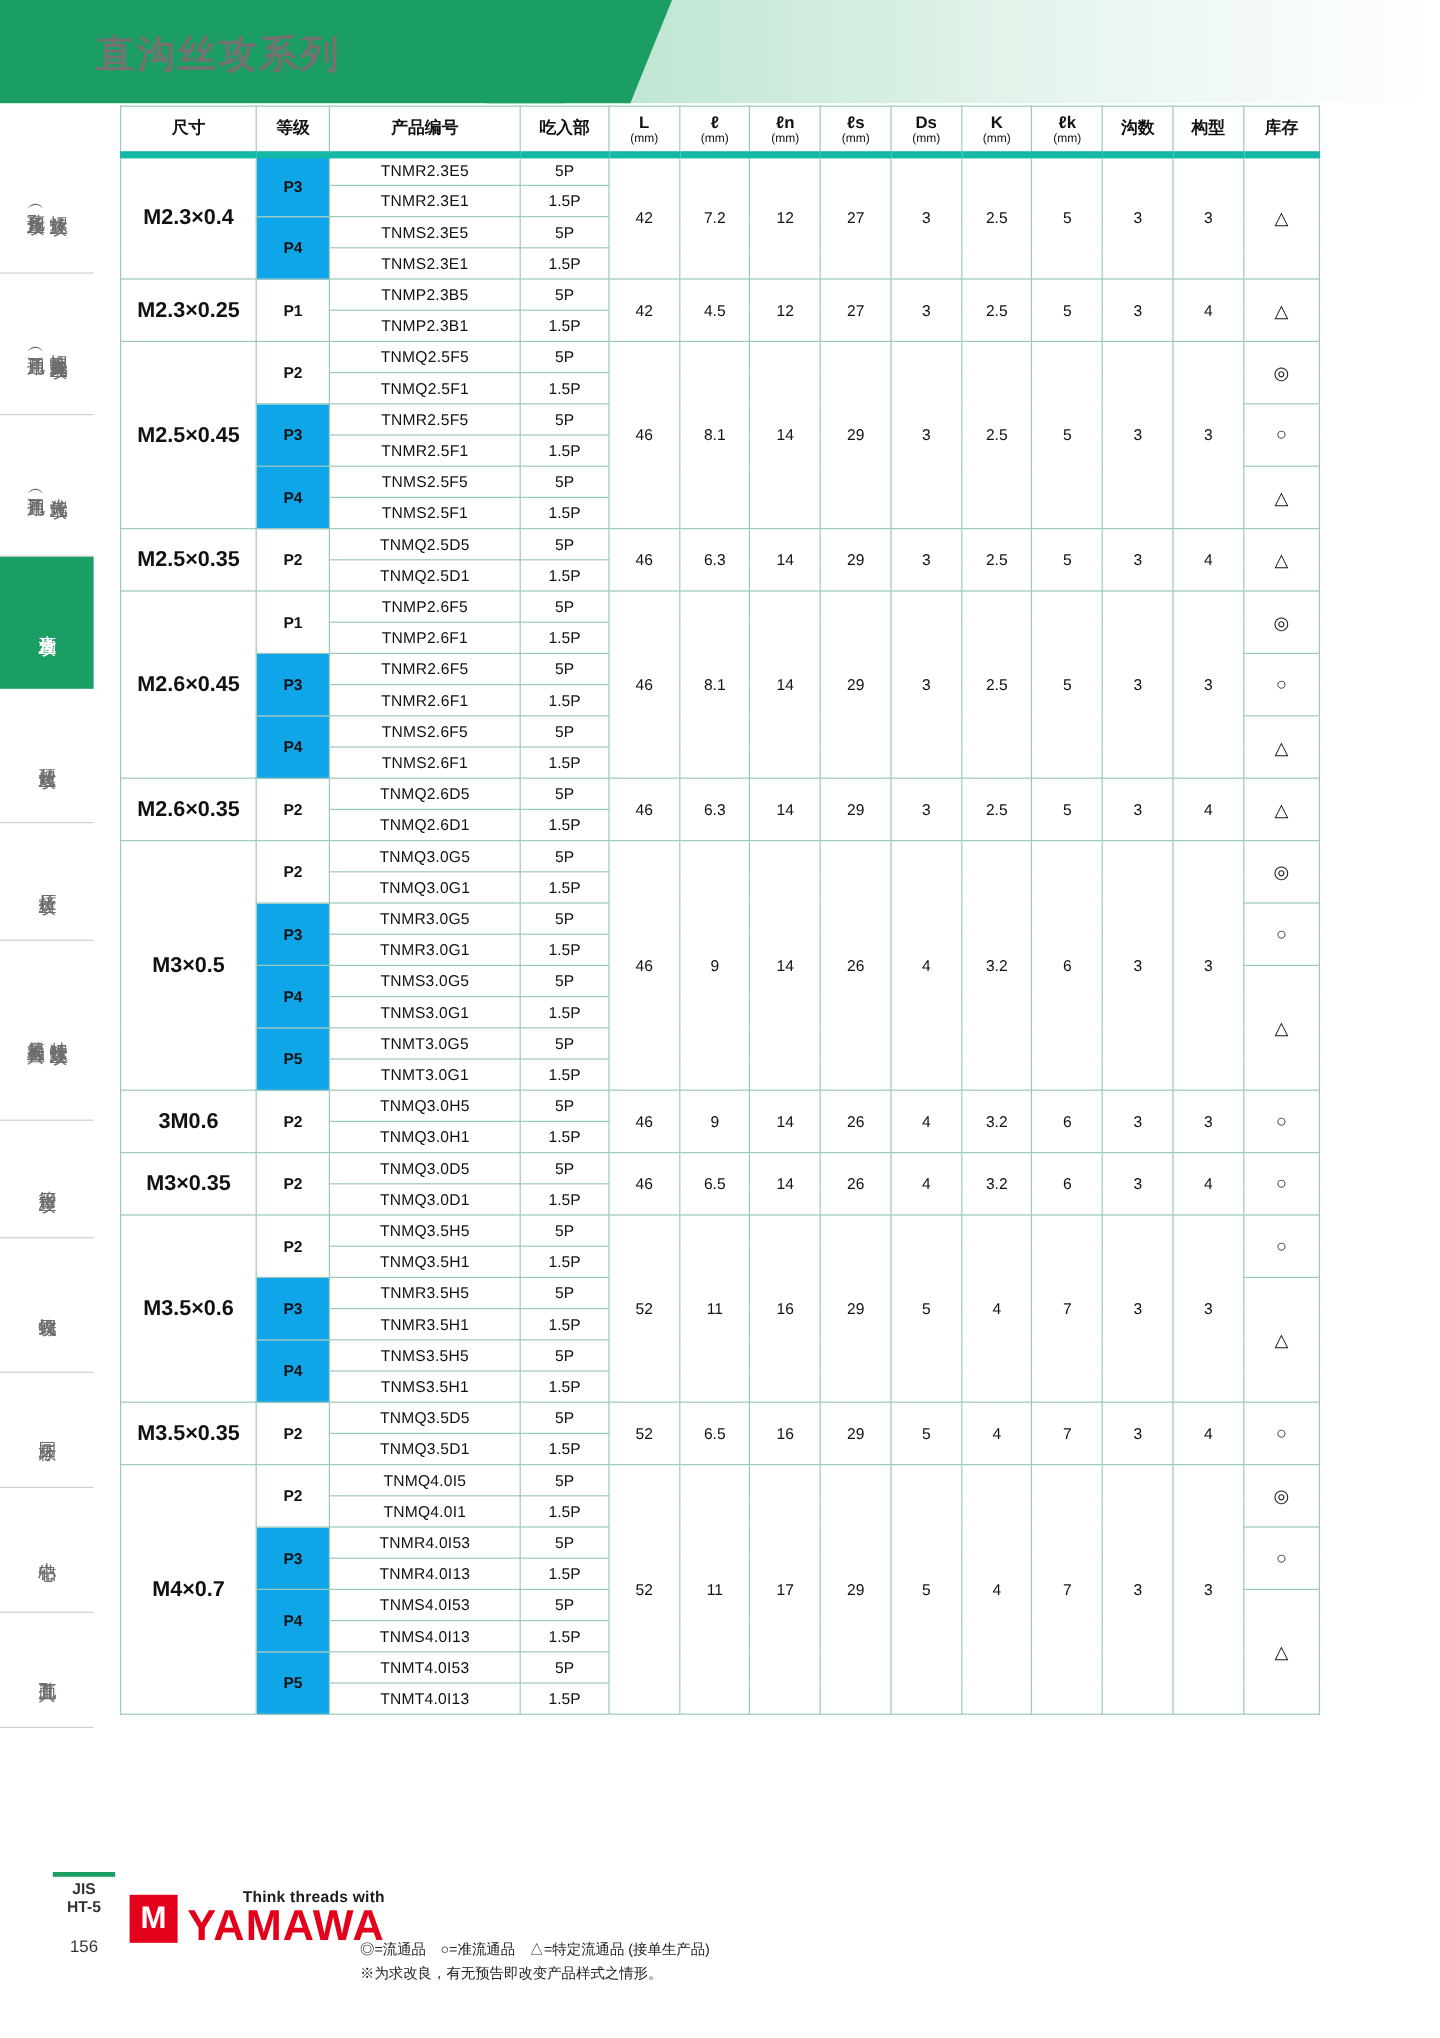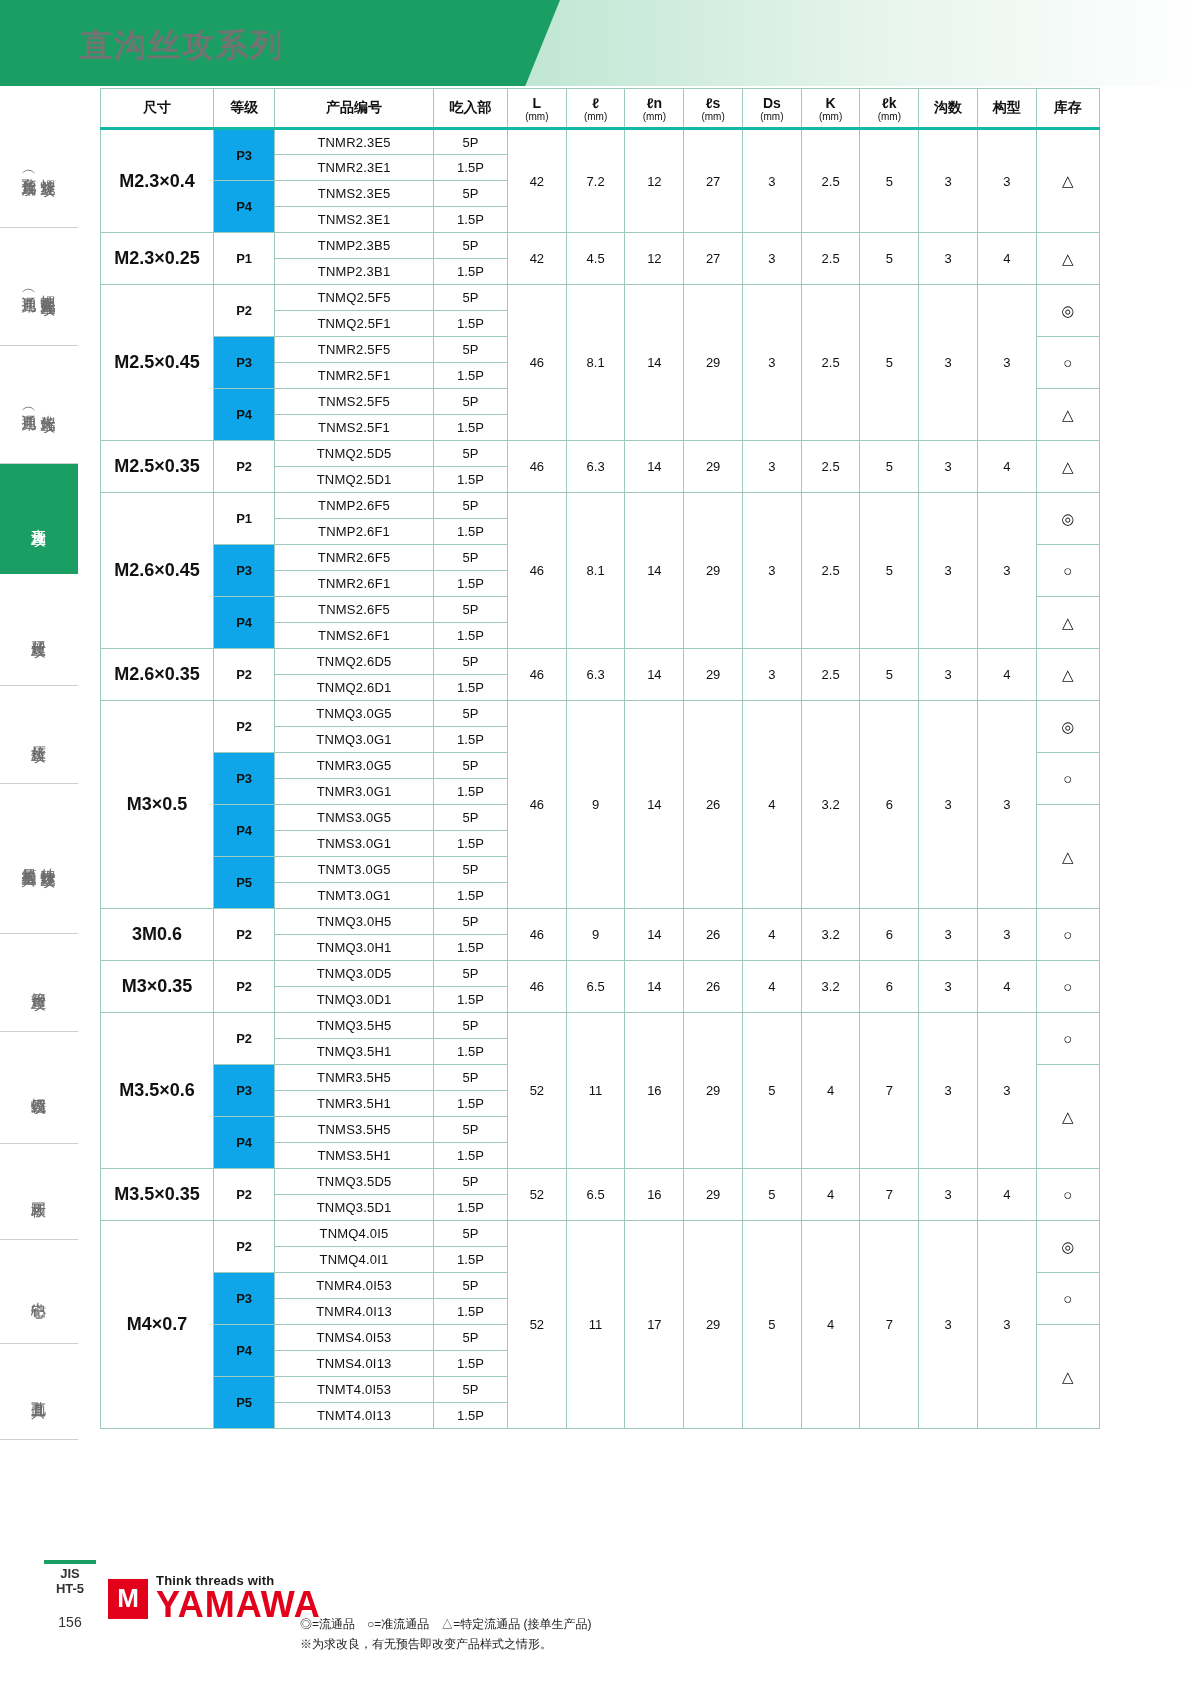--- a/index.html
+++ b/index.html
@@ -81,21 +81,21 @@
     border:1px solid #9ec9bd;
     text-align:center;
     vertical-align:middle;
     padding:0;
   }
   table.spec thead th {
     height:40px;
     font-weight:bold;
     font-size:14px;
     background:#ffffff;
-    border-bottom:3px solid #14b8a6;
+    border-bottom:6px solid #14b8a6;
   }
   thead th .unit { display:block; font-size:10px; font-weight:normal; }
   .col-size   { width:104px; }
   .col-grade  { width:56px; }
   .col-code   { width:146px;font-family:Liberation Serif, serif; }
   .col-chew   { width:68px; }
   .col-num    { width:54px; }
   .col-k      { width:54px; }
   .col-stock  { width:58px; }
 
@@ -128,21 +128,21 @@
 
   .brand {
     position:absolute; left:108px; top:14px;
     display:flex; align-items:center; gap:8px;
   }
   .brand-mark {
     width:40px; height:40px; background:#e2001a; color:#fff;
     display:flex; align-items:center; justify-content:center;
     font-size:26px; font-weight:bold;
   }
-  .brand-txt { line-height:1.0; }
+  .brand-txt { line-height:1.0;text-align:right; }
   .brand-tag { font-size:13px; font-weight:bold; color:#1b1b1b; letter-spacing:.2px;}
   .brand-name { font-size:36px; font-weight:bold; color:#e2001a; letter-spacing:1px;}
 
   .legend {
     position:absolute; left:300px; top:22px;
     font-size:12px; color:#222; line-height:20px;margin-top:32px;
   }
 </style>
 </head>
 <body>

